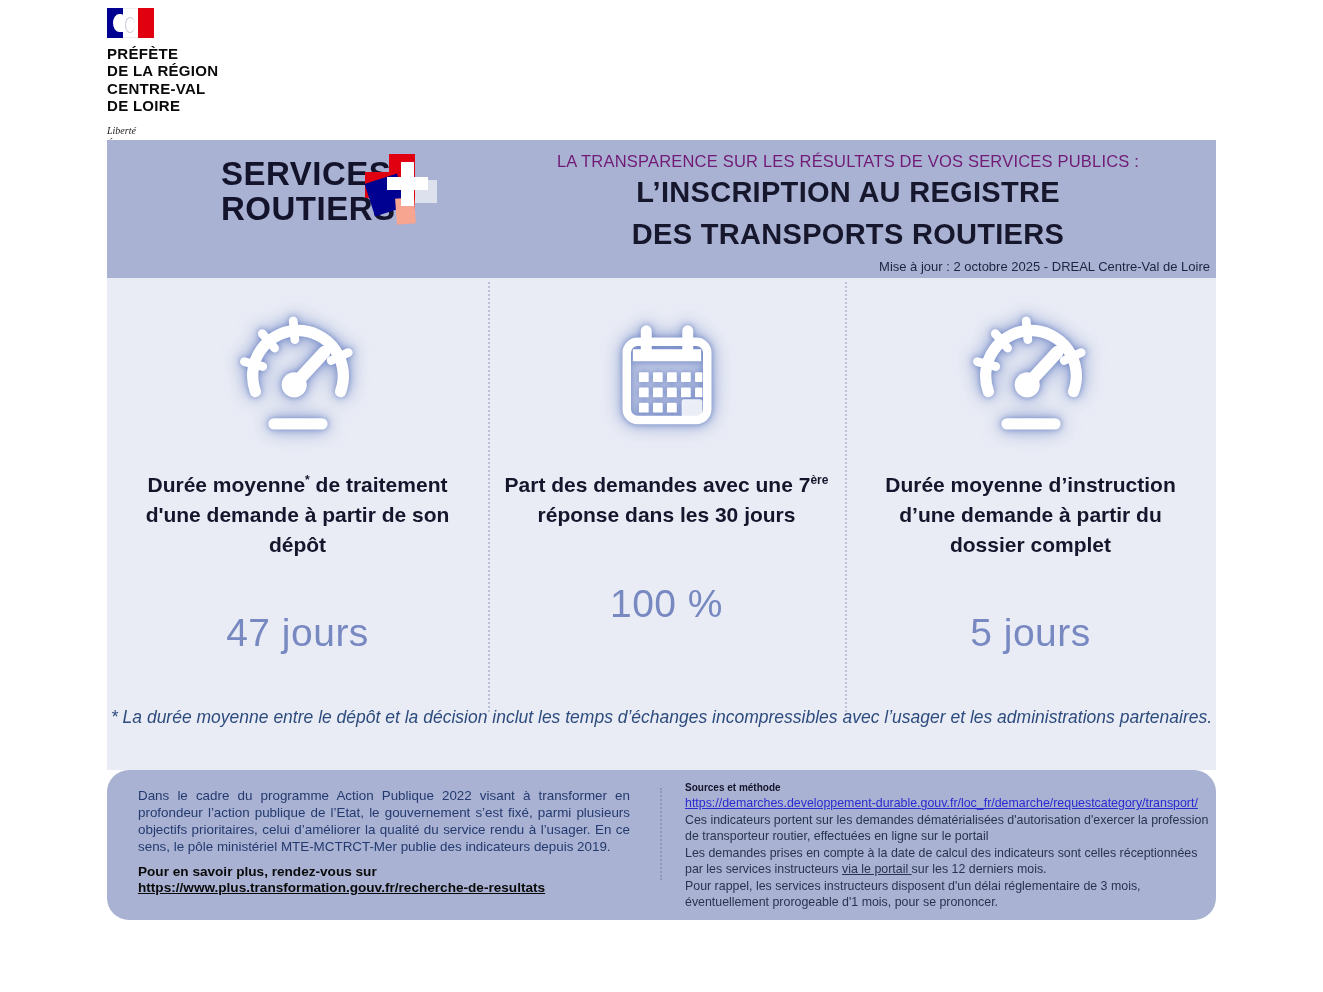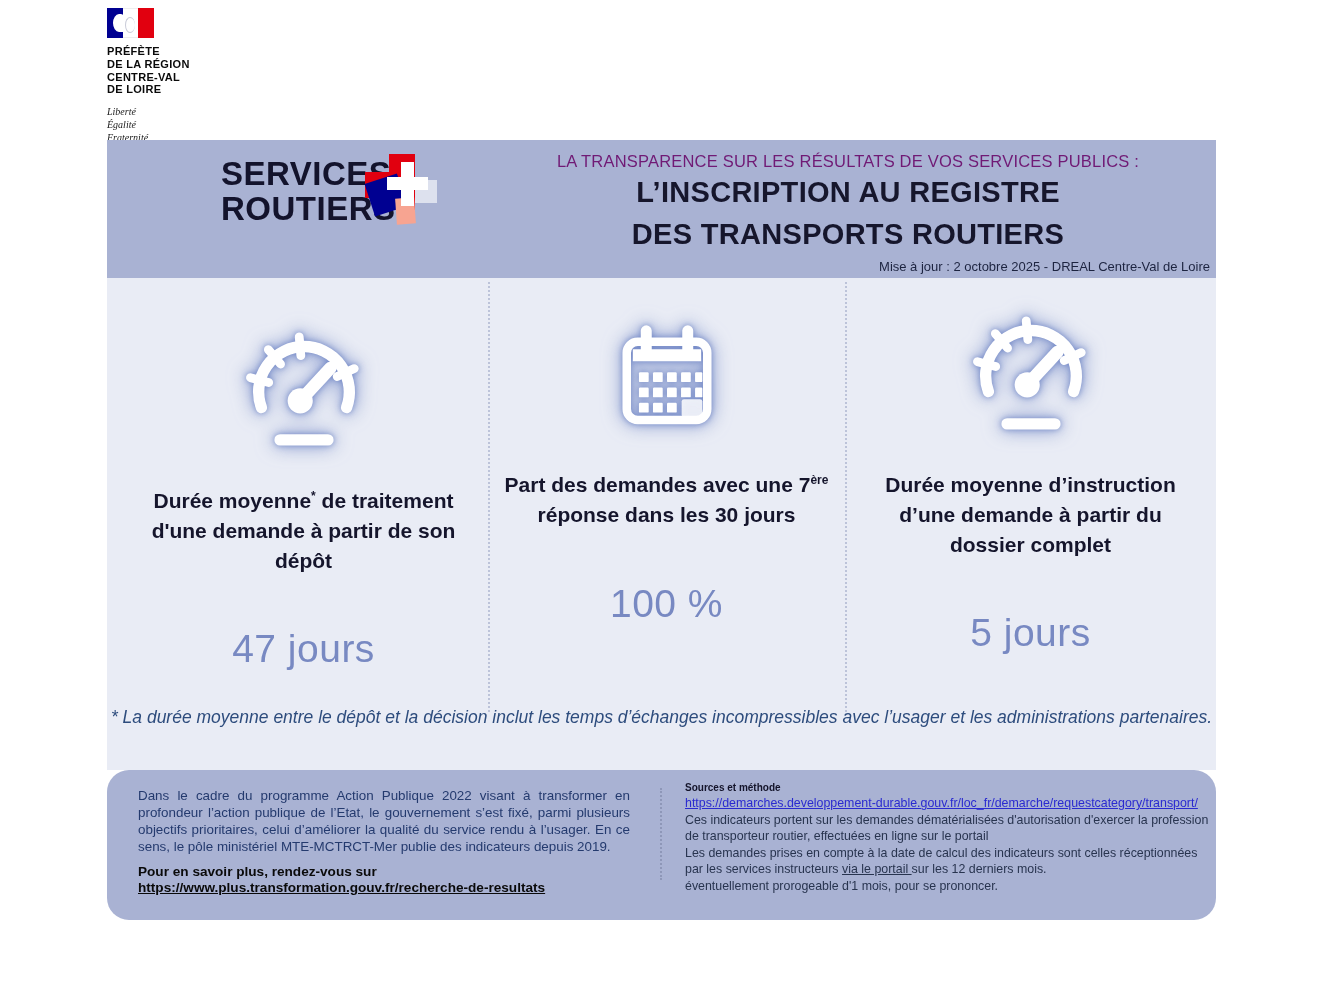--- a/index.html
+++ b/index.html
@@ -10,21 +10,21 @@
   
   .marianne { position:absolute; left:107px; top:8px; }
   .flag { display:flex; width:47px; height:30px; margin-bottom:7px; }
   .flag .b { width:16px; background:#000091; position:relative; }
   .flag .w { width:15px; background:#ffffff; border-top:1px solid #eee; border-bottom:1px solid #eee; position:relative;}
   .flag .r { width:16px; background:#e1000f; }
   .flag .b::after { content:""; position:absolute; right:-2px; top:6px; width:12px; height:18px;
                     background:#fff; border-radius:60% 40% 20% 60%; }
   .flag .w::after { content:""; position:absolute; left:2px; top:8px; width:9px; height:14px;
                     border-radius:50%; border:1.5px solid #c9cbd8; border-right:none; }
-  .pref-name { font-size:11px; font-weight:700; color:#0a0a0a; line-height:1.16; letter-spacing:.3px; }
+  .pref-name { font-size:15px; font-weight:700; color:#0a0a0a; line-height:1.16; letter-spacing:.3px; }
   .motto { margin-top:9px; font-family:"Liberation Serif", serif; font-style:italic;
            font-size:10px; line-height:1.32; color:#1a1a1a; }
 
   
   .band-header { position:absolute; left:107px; top:140px; width:1109px; height:138px; background:#a9b2d3; }
   .brand { position:absolute; left:86px; top:16px; font-size:33px; font-weight:800;
            letter-spacing:.5px; line-height:1.07; color:#13132c;margin-left:28px; }
   .cross-logo { position:absolute; left:256px; top:12px; width:74px; height:80px; }
   .cross-logo div { position:absolute; }
   .cl-red-v  { left:26px; top:2px;  width:26px; height:56px; background:#e1000f; }
@@ -41,21 +41,21 @@
   .big-title { font-size:29px; font-weight:800; color:#16162c; line-height:1.45; letter-spacing:.3px; }
   .updated { position:absolute; right:6px; bottom:4px; font-size:13px; font-weight:500; color:#1d2440; }
 
   
   .band-main { position:absolute; left:107px; top:278px; width:1109px; height:492px; background:#e9ecf5; }
   .vsep { position:absolute; top:4px; height:430px; width:0;
           border-left:2px dotted #bcc3d9; }
   .vsep.s1 { left:381px; } .vsep.s2 { left:738px; }
 
   .col { position:absolute; top:0; height:420px; text-align:center; }
-  .col1 { left:6px;    width:381px;margin-top:16px; }
+  .col1 { left:0;    width:381px; }
   .col2 { left:381px; width:357px; }
   .col3 { left:738px; width:371px; }
 
   .ind-icon { margin-top:32px; height:132px; display:flex; align-items:center; justify-content:center; }
   .ind-icon svg { filter: drop-shadow(0 0 3px rgba(110,132,196,.95)) drop-shadow(0 0 9px rgba(110,132,196,.75)); }
   .ind-title { margin:28px auto 0; width:92%; font-size:21px; font-weight:700; color:#15152c; line-height:1.42; }
   .ind-title sup { font-size:12px; }
   .ind-value { margin-top:52px; font-size:39px; font-weight:500; color:#7889c2; letter-spacing:.5px; }
 
   .footnote { position:absolute; left:0; bottom:42px; width:100%; text-align:center;
@@ -199,17 +199,18 @@
     <div class="more-info">
       <div>Pour en savoir plus, rendez-vous sur</div>
       <a>https://www.plus.transformation.gouv.fr/recherche-de-resultats</a>
     </div>
     <div class="foot-sep"></div>
     <div class="foot-right">
       <div class="src-title">Sources et méthode</div>
       <div><a class="link-blue">https://demarches.developpement-durable.gouv.fr/loc_fr/demarche/requestcategory/transport/</a></div>
       <div>Ces indicateurs portent sur les demandes dématérialisées d'autorisation d'exercer la profession de transporteur routier, effectuées en ligne sur le portail</div>
       <div><span>Les demandes prises en compte à la date de calcul des indicateurs sont celles réceptionnées par les services instructeurs </span><a class="link-dark">via le portail </a><span>sur les 12 derniers mois.</span></div>
+      <div>Pour rappel, les services instructeurs disposent d'un délai réglementaire de 3 mois,</div>
       <div>éventuellement prorogeable d'1 mois, pour se prononcer.</div>
     </div>
   </div>
 
 </div>
 
 </body></html>

